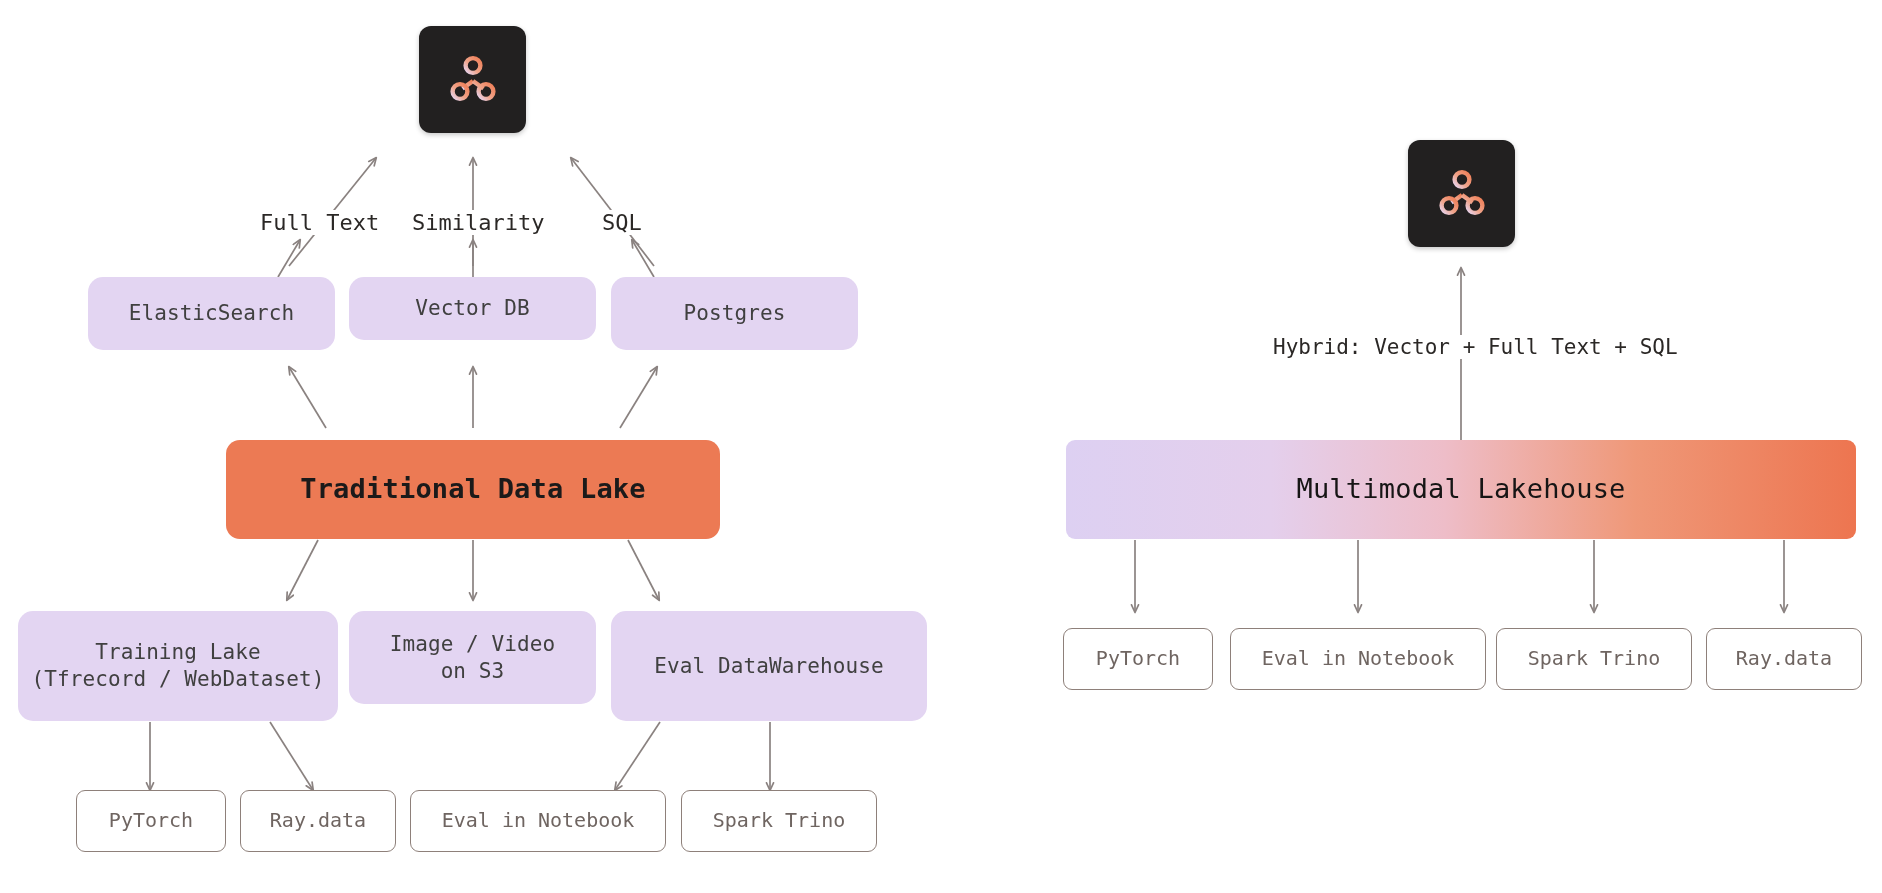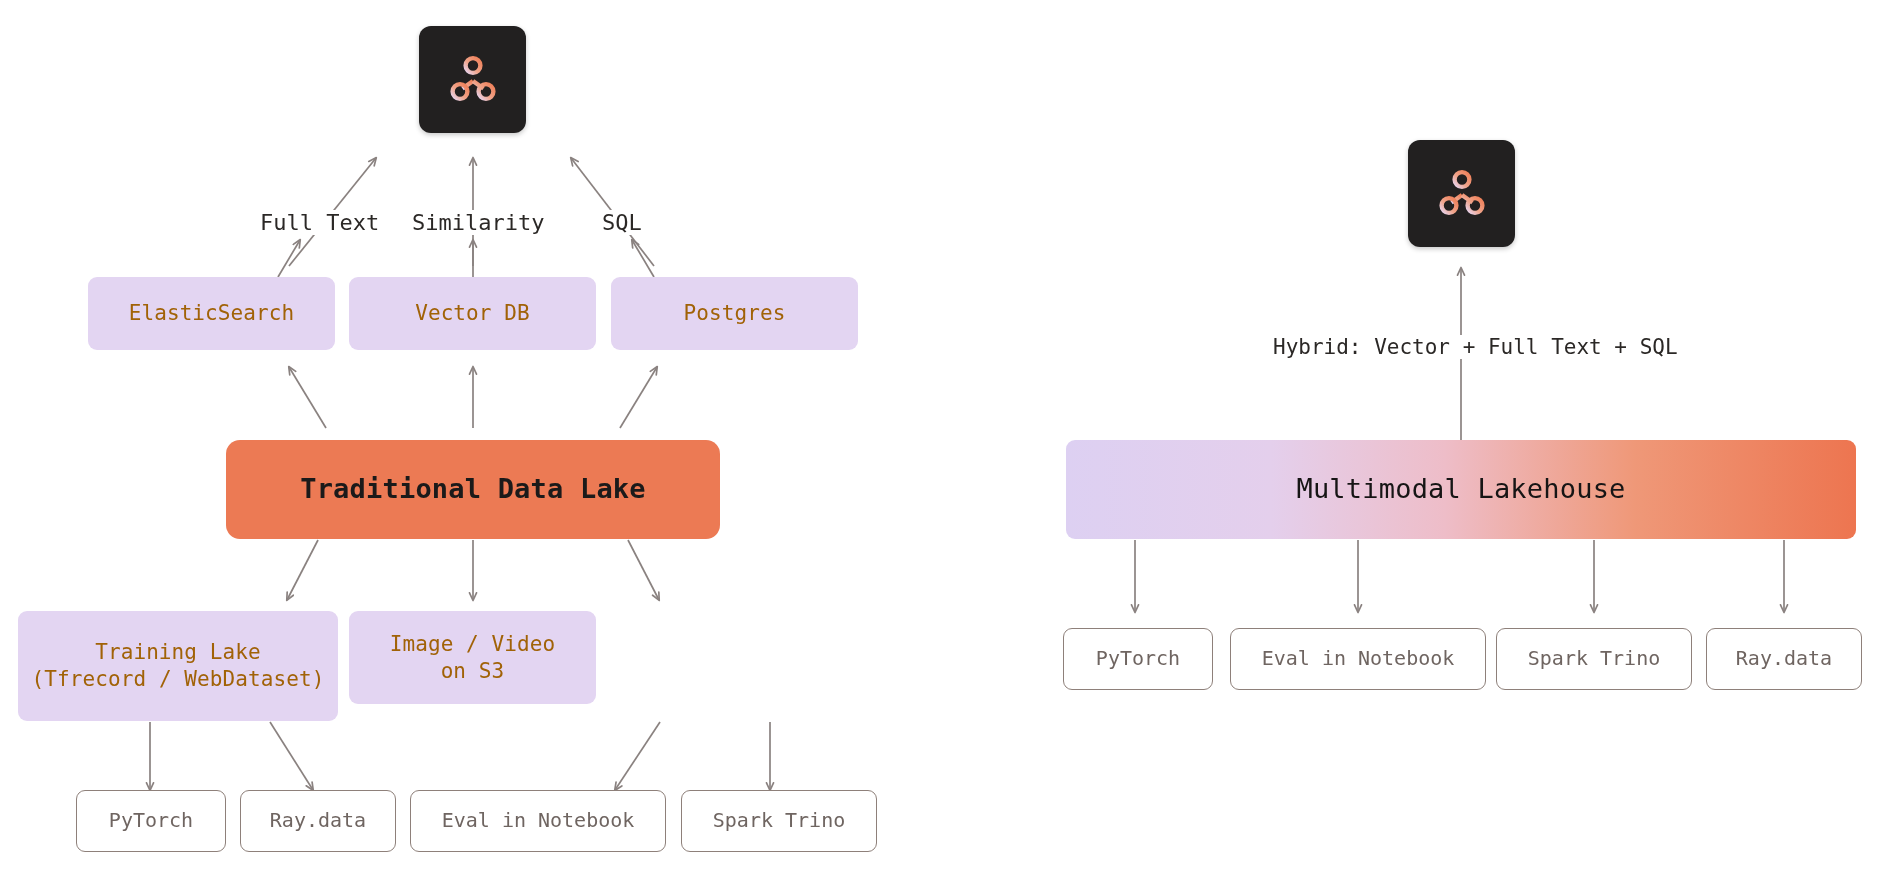--- a/index.html
+++ b/index.html
@@ -45,22 +45,22 @@
   .logo-tile {
     background: #222020;
     border-radius: 12px;
     box-shadow: 0 2px 5px rgba(0,0,0,0.22);
   }
   .logo-tile svg { display: block; }
 
   
   .box-purple {
     background: #e3d5f2;
-    border-radius: 9px;
-    color: #a16207;
+    border-radius: 15px;
+    color: #404040;
     font-size: 21px;
     letter-spacing: 0.1px;
   }
 
   
   .box-orange {
     background: #ec7a54;
     border-radius: 14px;
     color: #1b1a1a;
     font-size: 27px;
@@ -165,38 +165,41 @@
     </svg>
   </div>
 
   <div class="edge-label" style="left:253px; top:210px;">Full Text</div>
   <div class="edge-label" style="left:405px; top:210px;">Similarity</div>
   <div class="edge-label" style="left:595px; top:210px;">SQL</div>
 
   <div class="node box-purple" style="left:88px; top:277px; width:247px; height:73px;">
     <span>ElasticSearch</span>
   </div>
-  <div class="node box-purple" style="left:349px; top:277px; width:247px; height:73px;">
+  <div class="node box-purple" style="left:349px; top:277px; width:247px; height:63px;">
     <span>Vector DB</span>
   </div>
   <div class="node box-purple" style="left:611px; top:277px; width:247px; height:73px;">
     <span>Postgres</span>
   </div>
 
   <div class="node box-orange" style="left:226px; top:440px; width:494px; height:99px;">
     <span>Traditional Data Lake</span>
   </div>
 
   <div class="node box-purple" style="left:18px; top:611px; width:320px; height:110px;">
     <span class="two-line">Training Lake
 (Tfrecord / WebDataset)</span>
   </div>
   <div class="node box-purple" style="left:349px; top:611px; width:247px; height:93px;">
     <span class="two-line">Image / Video
 on S3</span>
+  </div>
+  <div class="node box-purple" style="left:611px; top:611px; width:316px; height:110px;">
+    <span class="two-line">Eval DataWarehouse</span>
   </div>
 
   <div class="node box-outline" style="left:76px; top:790px; width:150px; height:62px;">
     <span>PyTorch</span>
   </div>
   <div class="node box-outline" style="left:240px; top:790px; width:156px; height:62px;">
     <span>Ray.data</span>
   </div>
   <div class="node box-outline" style="left:410px; top:790px; width:256px; height:62px;">
     <span>Eval in Notebook</span>

